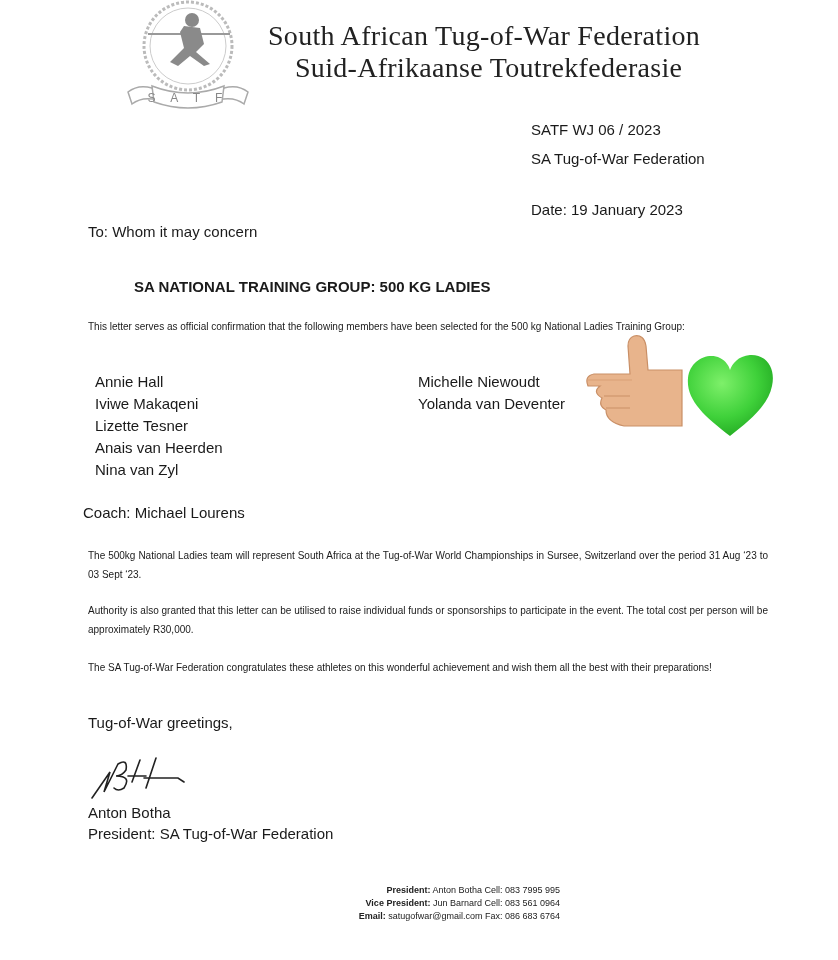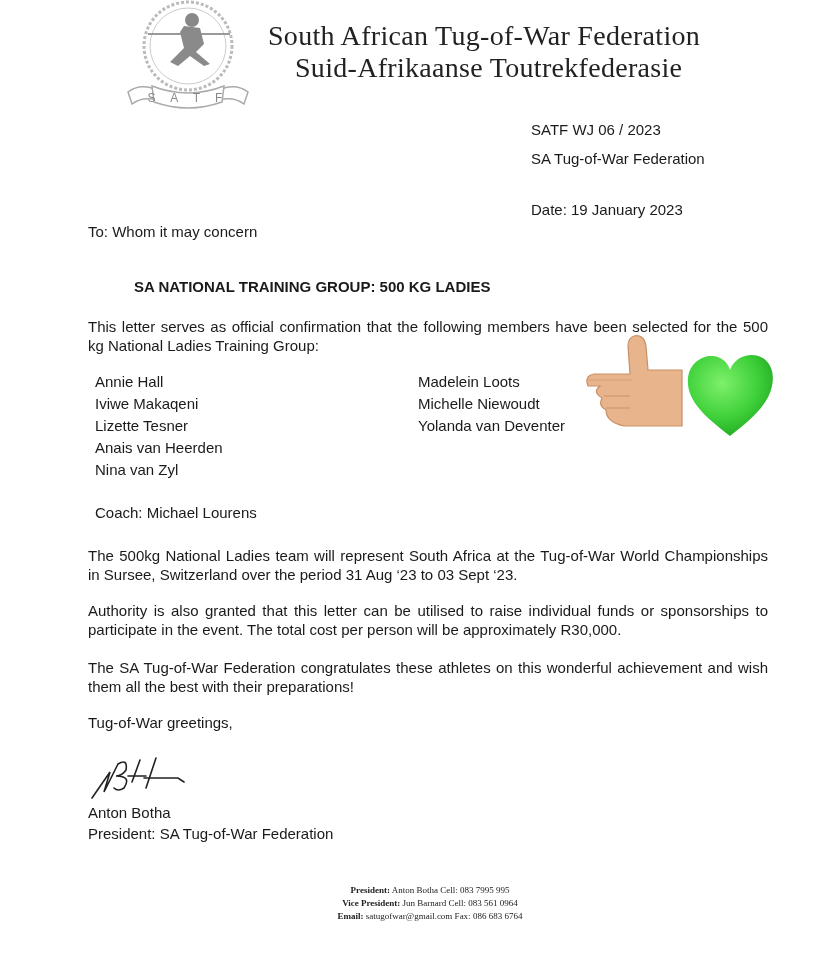--- a/index.html
+++ b/index.html
@@ -4,25 +4,25 @@
   <style>
     html, body { margin: 0; padding: 0; background: #ffffff; }
     body { width: 838px; height: 960px; position: relative; overflow: hidden; color: #1a1a1a; font-family: "Liberation Sans", sans-serif; }
     .abs { position: absolute; }
     .logo { left: 118px; top: 0px; width: 140px; height: 112px; }
     .head-en, .head-af { font-family: "Liberation Serif", serif; color: #222; font-size: 28px; letter-spacing: 0.3px; white-space: nowrap; }
     .head-en { left: 268px; top: 20px; }
     .head-af { left: 295px; top: 52px; }
     .meta { left: 531px; font-size: 15px; white-space: nowrap; }
     .txt { font-size: 15px; white-space: nowrap; }
-    .para { left: 88px; width: 680px; font-size: 15px; line-height: 19px; text-align: justify; }
+    .para { left: 88px; width: 680px; font-size: 10px; line-height: 19px; text-align: justify; }
     .title { left: 88px; top: 278px; font-size: 15px; font-weight: bold; white-space: nowrap; margin-left: 46px; }
     .names { font-size: 15px; line-height: 22px; }
     .names div { white-space: nowrap; }
-    .footer { left: 300px; top: 884px; width: 260px; font-family: Liberation Serif, serif; font-size: 9px; color: #222; text-align: center; line-height: 13px; }
+    .footer { left: 300px; top: 884px; width: 260px; font-family: Liberation Sans, sans-serif; font-size: 9px; color: #222; text-align: right; line-height: 13px; }
     .footer b { font-weight: bold; }
     .footer .gap { margin-top: 4px; }
   </style>
 </head>
 <body>
 
 <div class="abs logo">
   <svg width="140" height="112" viewBox="0 0 140 112">
     <circle cx="70" cy="46" r="44" fill="none" stroke="#bbb" stroke-width="3" stroke-dasharray="3 2"></circle>
     <circle cx="70" cy="46" r="38" fill="none" stroke="#ccc" stroke-width="1"></circle>
@@ -51,21 +51,20 @@
 
 <div class="abs names" style="left:95px; top:371px">
   <div>Annie Hall</div>
   <div>Iviwe Makaqeni</div>
   <div>Lizette Tesner</div>
   <div>Anais van Heerden</div>
   <div>Nina van Zyl</div>
 </div>
 
 <div class="abs names" style="left:418px; top:371px">
-  <div>Madelein Loots</div>
   <div>Michelle Niewoudt</div>
   <div>Yolanda van Deventer</div>
 </div>
 
 <div class="abs" style="left:586px; top:330px; width:100px; height:100px">
   <svg width="100" height="100" viewBox="0 0 100 100">
     <path d="M48 6 Q58 4 60 16 L62 40 L96 40 L96 96 L38 96 Q20 92 20 80 Q12 76 16 68 Q6 62 14 56 L2 56 Q-2 46 8 44 L44 44 L42 16 Q42 8 48 6 Z" fill="#e8b48c" stroke="#c98f66" stroke-width="1.2"></path>
     <path d="M2 50 L46 50" stroke="#d9a077" stroke-width="1"></path>
     <path d="M18 66 L44 66 M20 78 L44 78" stroke="#c98f66" stroke-width="1.2" fill="none"></path>
   </svg>
@@ -77,21 +76,21 @@
       <radialGradient id="hg" cx="40%" cy="35%" r="70%">
         <stop offset="0%" stop-color="#7ef06a"></stop>
         <stop offset="60%" stop-color="#3fd13a"></stop>
         <stop offset="100%" stop-color="#22a822"></stop>
       </radialGradient>
     </defs>
     <path d="M46 84 C20 64 2 48 4 26 C6 8 24 0 36 6 C42 9 45 14 46 18 C48 12 54 4 66 3 C82 2 92 16 88 34 C84 54 64 70 46 84 Z" fill="url(#hg)"></path>
   </svg>
 </div>
 
-<div class="abs txt" style="left:95px; top:504px">Coach: Michael Lourens</div>
+<div class="abs txt" style="left:83px; top:504px">Coach: Michael Lourens</div>
 
 <div class="abs para" style="top:546px">The 500kg National Ladies team will represent South Africa at the Tug-of-War World Championships in Sursee, Switzerland over the period 31 Aug ‘23 to 03 Sept ‘23.</div>
 <div class="abs para" style="top:601px">Authority is also granted that this letter can be utilised to raise individual funds or sponsorships to participate in the event. The total cost per person will be approximately R30,000.</div>
 <div class="abs para" style="top:658px">The SA Tug-of-War Federation congratulates these athletes on this wonderful achievement and wish them all the best with their preparations!</div>
 
 <div class="abs txt" style="left:88px; top:714px">Tug-of-War greetings,</div>
 
 <div class="abs" style="left:88px; top:754px; width:110px; height:48px">
   <svg width="110" height="48" viewBox="0 0 110 48">
     <path d="M4 44 L22 18 L16 38 L30 10 Q40 4 38 16 Q34 22 28 22 Q44 22 36 34 Q30 38 26 34 M44 28 L52 6 M40 22 L58 22 M58 34 L68 4 M56 24 L90 24 L96 28" fill="none" stroke="#222" stroke-width="1.6" stroke-linecap="round"></path>

